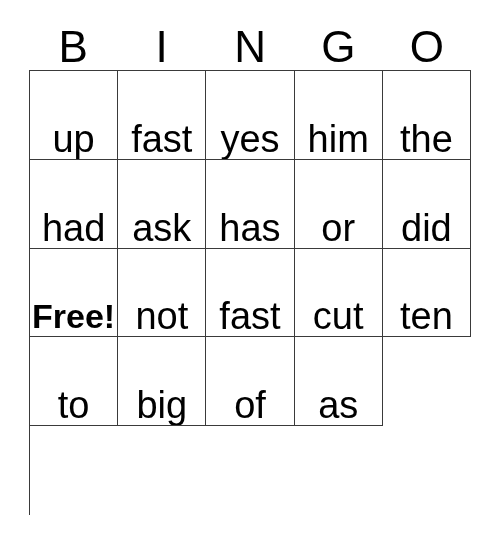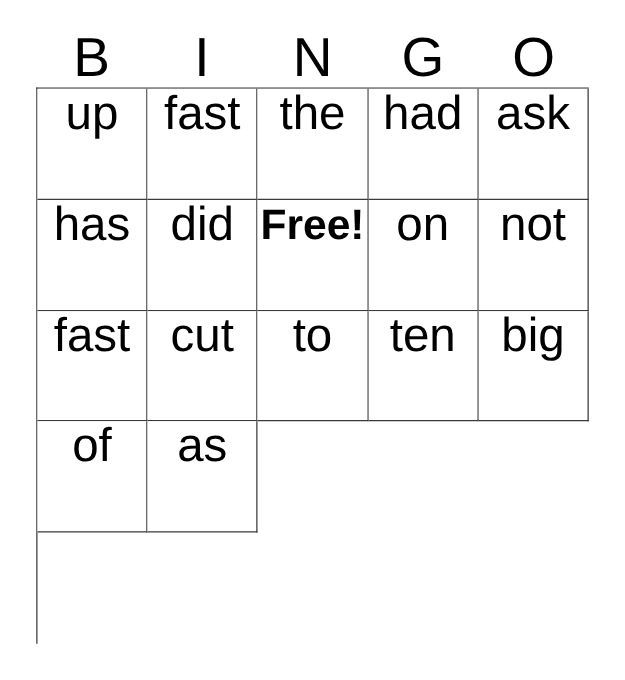--- a/index.html
+++ b/index.html
@@ -52,21 +52,21 @@
     box-sizing: border-box;
     display: grid;
     grid-template-columns: repeat(5, 1fr);
     grid-template-rows: repeat(5, 1fr);
   }
   .cell {
     border-right: 1px solid #3a3a3a;
     border-bottom: 1px solid #3a3a3a;
     box-sizing: border-box;
     display: flex;
-    align-items: flex-start;
+    align-items: flex-end;
     justify-content: center;
     background: #ffffff;
     overflow: hidden;
   }
   .cell-text {
     font-size: 38px;
     line-height: 40px;
     color: #000000;
     white-space: nowrap;
     transform-origin: center center;
@@ -91,57 +91,63 @@
 
   <div class="grid">
 
     <div class="cell">
         <span class="cell-text">up</span>
       </div>
     <div class="cell">
         <span class="cell-text">fast</span>
       </div>
     <div class="cell">
+        <span class="cell-text">yes</span>
+      </div>
+    <div class="cell">
+        <span class="cell-text">him</span>
+      </div>
+    <div class="cell">
         <span class="cell-text">the</span>
       </div>
 
     <div class="cell">
         <span class="cell-text">had</span>
       </div>
     <div class="cell">
         <span class="cell-text">ask</span>
       </div>
     <div class="cell">
         <span class="cell-text">has</span>
       </div>
+    <div class="cell">
+        <span class="cell-text">or</span>
+      </div>
 
     <div class="cell">
         <span class="cell-text">did</span>
       </div>
     <div class="cell cell-free">
         <span class="cell-text">Free!</span>
-      </div>
-    <div class="cell">
-        <span class="cell-text">on</span>
       </div>
     <div class="cell">
         <span class="cell-text">not</span>
       </div>
 
     <div class="cell">
         <span class="cell-text">fast</span>
       </div>
     <div class="cell">
         <span class="cell-text">cut</span>
       </div>
     <div class="cell">
-        <span class="cell-text">to</span>
+        <span class="cell-text">ten</span>
       </div>
     <div class="cell">
-        <span class="cell-text">ten</span>
+        <span class="cell-text">to</span>
       </div>
 
     <div class="cell">
         <span class="cell-text">big</span>
       </div>
     <div class="cell">
         <span class="cell-text">of</span>
       </div>
     <div class="cell">
         <span class="cell-text">as</span>

